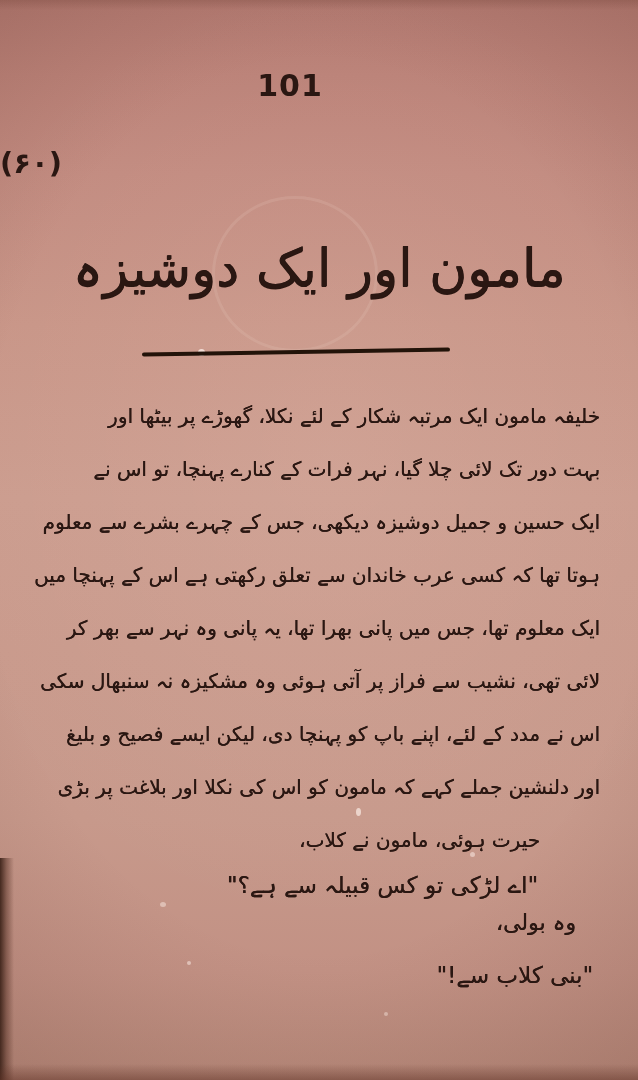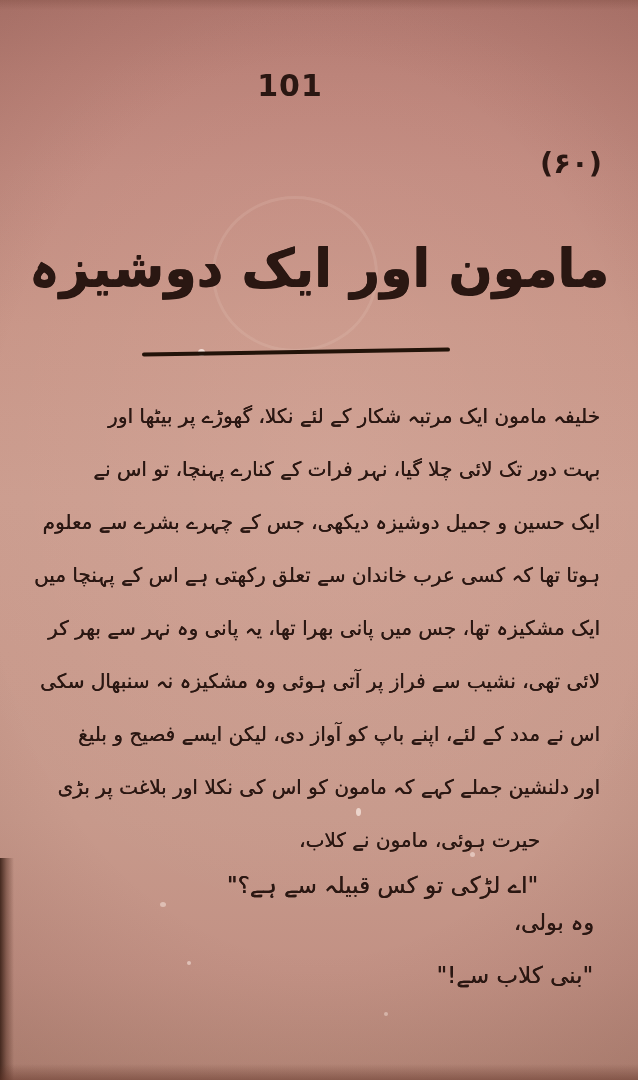--- a/index.html
+++ b/index.html
@@ -43,28 +43,28 @@
   .s4{left:160px;top:902px;width:6px;height:5px;background:rgba(255,242,236,0.45);}
   .s5{left:187px;top:961px;width:4px;height:4px;background:rgba(255,242,236,0.5);}
   .s6{left:384px;top:1012px;width:4px;height:4px;background:rgba(255,242,236,0.4);}
 
   .page-number{
     position:absolute;top:68px;left:0;width:580px;
     text-align:center;
     font-size:30px;font-weight:bold;letter-spacing:1px;
   }
   .section-number{
-    position:absolute;top:146px;left:12px;width:590px;
-    text-align:right;
+    position:absolute;top:146px;left:0;width:590px;
+    text-align:left;
     font-size:29px;font-weight:bold;
   }
   .title{
     position:absolute;top:238px;left:18px;right:18px;margin:0;
     text-align:center;white-space:nowrap;
-    font-size:52px;font-weight:bold;
+    font-size:52px;font-weight:normal;
     text-shadow:0.6px 0 0 currentColor, 0 0.6px 0 currentColor;
   }
   .title-rule{
     position:absolute;top:350px;left:142px;width:308px;height:4px;
     background:#221309;border-radius:2px;
     transform:rotate(-0.9deg);
   }
   .body-text{
     position:absolute;top:390px;right:38px;left:22px;
     font-size:20px;
@@ -80,21 +80,21 @@
     text-align:right;text-align-last:right;
     margin-left:0;padding-left:90px;padding-right:60px;
   }
   .line-last::after{content:none;}
   .question-line{
     position:absolute;top:860px;right:100px;
     font-size:23px;line-height:50px;
     text-shadow:0.3px 0 0 currentColor;
   }
   .speaker-line{
-    position:absolute;top:900px;right:44px;
+    position:absolute;top:900px;right:62px;
     font-size:22px;line-height:46px;
     text-shadow:0.3px 0 0 currentColor;
   }
   .answer-line{
     position:absolute;top:950px;right:45px;
     font-size:23px;line-height:50px;
     text-shadow:0.3px 0 0 currentColor;
   }
 </style>
 </head>
@@ -120,23 +120,23 @@
 
   <h1 class="title" lang="ur">مامون اور ایک دوشیزہ</h1>
 
   <div class="title-rule"></div>
 
   <div class="body-text" lang="ur">
     <div class="line">خلیفہ مامون ایک مرتبہ شکار کے لئے نکلا، گھوڑے پر بیٹھا اور</div>
     <div class="line">بہت دور تک لائی چلا گیا، نہر فرات کے کنارے پہنچا، تو اس نے</div>
     <div class="line">ایک حسین و جمیل دوشیزہ دیکھی، جس کے چہرے بشرے سے معلوم</div>
     <div class="line">ہوتا تھا کہ کسی عرب خاندان سے تعلق رکھتی ہے اس کے پہنچا میں</div>
-    <div class="line">ایک مشکیزہ تھا، جس میں پانی بھرا تھا، یہ پانی وہ نہر سے بھر کر</div>
+    <div class="line">ایک معلوم تھا، جس میں پانی بھرا تھا، یہ پانی وہ نہر سے بھر کر</div>
     <div class="line">لائی تھی، نشیب سے فراز پر آتی ہوئی وہ مشکیزہ نہ سنبھال سکی</div>
-    <div class="line">اس نے مدد کے لئے، اپنے باپ کو آواز دی، لیکن ایسے فصیح و بلیغ</div>
+    <div class="line">اس نے مدد کے لئے، اپنے باپ کو پہنچا دی، لیکن ایسے فصیح و بلیغ</div>
     <div class="line">اور دلنشین جملے کہے کہ مامون کو اس کی نکلا اور بلاغت پر بڑی</div>
     <div class="line line-last">حیرت ہوئی، مامون نے کلاب،</div>
   </div>
 
   <div class="question-line" lang="ur">"اے لڑکی تو کس قبیلہ سے ہے؟"</div>
 
   <div class="speaker-line" lang="ur">وہ بولی،</div>
 
   <div class="answer-line" lang="ur">"بنی کلاب سے!"</div>
 

